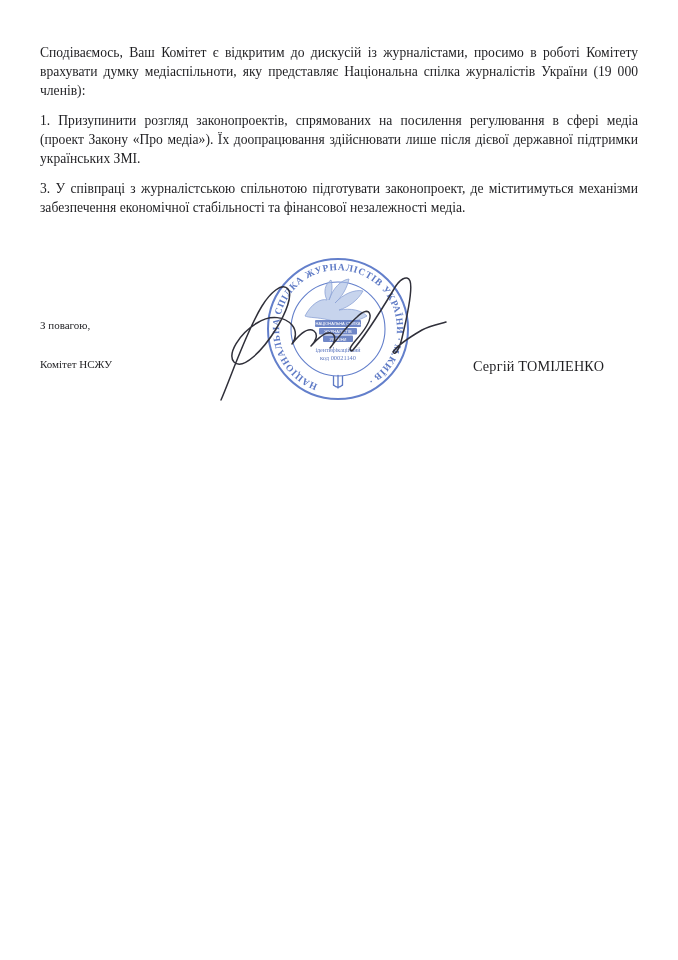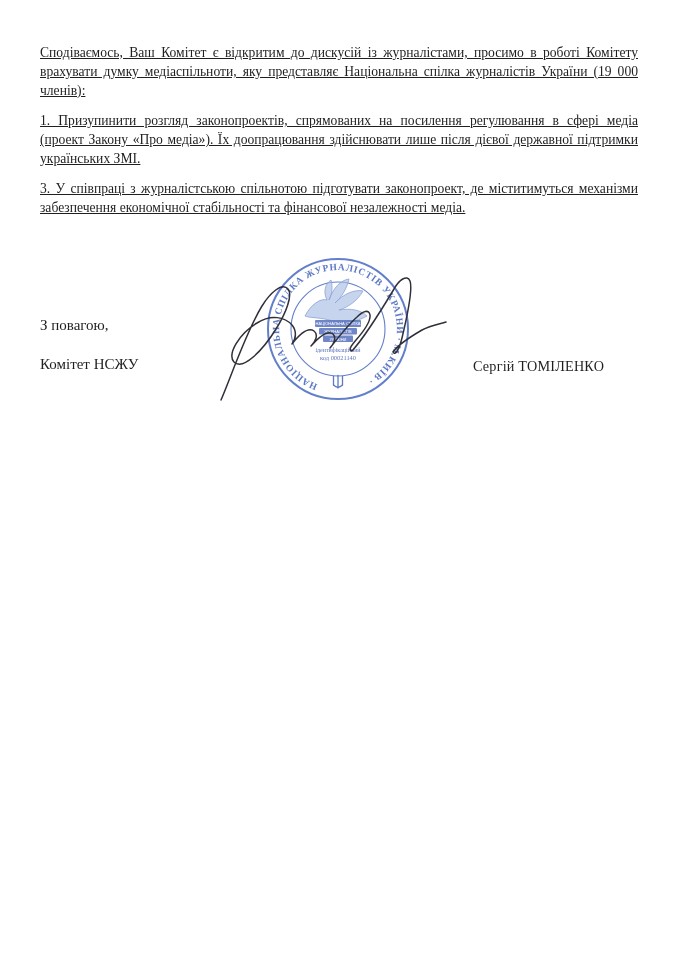--- a/index.html
+++ b/index.html
@@ -5,27 +5,27 @@
   html,body{margin:0;padding:0;}
   body{
     width:678px;height:960px;position:relative;overflow:hidden;
     background:#ffffff;
     font-family:"Liberation Serif", serif;
     color:#1f1f22;
   }
   .letter-body{
     position:absolute;left:40px;top:43px;width:598px;
     font-size:13.6px;line-height:19px;
-    text-align:justify;text-align-last:left;text-decoration:underline;
+    text-align:justify;text-align-last:left;
     -moz-text-align-last:left;
   }
   .letter-body p{margin:0 0 11px 0;}
   .signoff{
     position:absolute;left:40px;top:296px;
-    font-size:15px;line-height:19.5px;white-space:pre-line;
+    font-size:11px;line-height:19.5px;white-space:pre-line;
   }
   .signer-name{
     position:absolute;left:473px;top:314px;
     font-size:14.2px;line-height:18px;letter-spacing:.2px;margin-top:43px;
   }
   .stamp-wrap{position:absolute;left:263px;top:254px;width:150px;height:150px;z-index:2;opacity:.88;}
   .signature-wrap{position:absolute;left:210px;top:262px;width:250px;height:148px;z-index:3;}
   svg{display:block;}
 </style>
 </head>

